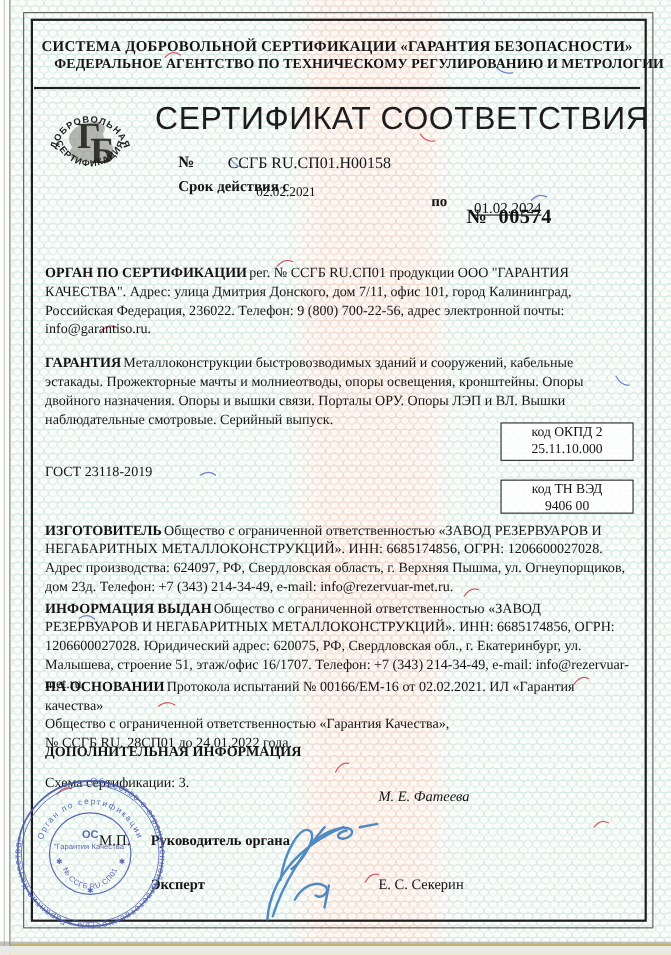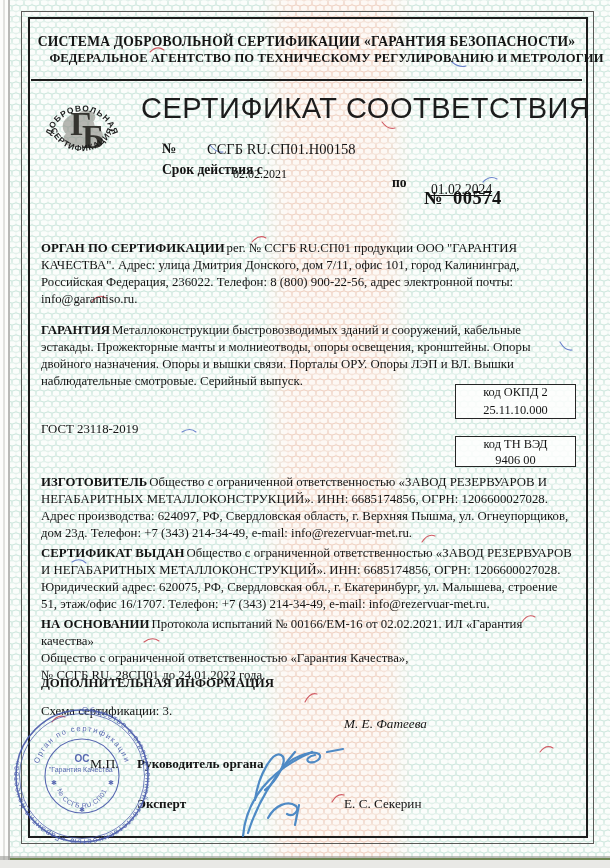--- a/index.html
+++ b/index.html
@@ -1,16 +1,16 @@
 <!DOCTYPE html>
 <html><head>
 <meta charset="utf-8">
 <style>
   html,body{margin:0;padding:0;background:#ffffff;}
-  .page{position:relative;width:610px;height:868px;background:#4d7c0f;overflow:hidden;
+  .page{position:relative;width:610px;height:868px;background:#fde047;overflow:hidden;
         font-family:"Liberation Serif","DejaVu Serif",serif;color:#141414;}
   svg{display:block;}
   .bg-layer{position:absolute;left:0;top:0;z-index:0;}
   .frame-outer{position:absolute;left:21px;top:11px;width:571px;height:831px;
         border:1px solid #5a5a57;z-index:1;}
   .frame-inner{position:absolute;left:28px;top:17px;width:556px;height:817px;
         border:2.5px solid #1d1d1d;z-index:1;}
   .header-box{position:absolute;left:31px;top:20px;width:551px;height:59px;
         border-bottom:2.5px solid #1d1d1d;display:flex;flex-direction:column;
         justify-content:center;align-items:center;gap:1px;z-index:2;}
@@ -34,21 +34,21 @@
   .sec-product{top:322px;}
   .sec-compliance{top:421px;width:430px;}
   .sec-compliance .val{display:block;font-weight:normal;}
   .sec-manufacturer{top:474px;}
   .sec-issued{top:545px;}
   .sec-basis{top:616px;white-space:pre-line;}
   .sec-additional{top:675px;font-weight:bold;}
   .sec-scheme{top:703px;}
   .code-box{position:absolute;left:455px;width:119px;border:1.5px solid #262626;
         background:rgba(253,254,253,.85);z-index:2;display:flex;flex-direction:column;
-        align-items:center;justify-content:space-between;font-size:12.4px;line-height:15.5px;}
+        align-items:center;justify-content:flex-start;font-size:12.4px;line-height:15.5px;}
   .code-box.okpd{top:384px;height:33px;}
   .code-box.tnved{top:436px;height:29px;}
   .mp{left:90px;top:756px;font-size:13.5px;z-index:4;}
   .sig-label-head{left:137px;top:756px;font-size:13.2px;font-weight:bold;}
   .sig-name-head{left:344px;top:716px;font-size:13.2px;font-style:italic;}
   .sig-label-expert{left:137px;top:796px;font-size:13.2px;font-weight:bold;text-align:right;}
   .sig-name-expert{left:344px;top:796px;font-size:13.2px;}
   .logo-wrap{position:absolute;left:40px;top:86px;z-index:2;}
   .stamp-wrap{position:absolute;left:12px;top:706px;z-index:3;opacity:.88;}
   .signs-wrap{position:absolute;left:215px;top:733px;z-index:4;}
@@ -157,39 +157,39 @@
   <div class="abs num-label">№</div>
   <div class="abs num-value">ССГБ RU.СП01.Н00158</div>
   <div class="abs validity-label">Срок действия с</div>
   <div class="abs valid-from">02.02.2021</div>
   <div class="abs to-label">по</div>
   <div class="abs valid-to">01.02.2024</div>
   <div class="abs blank-num">
     <span>№</span><span class="gap"></span><span>00574</span>
   </div>
 
-  <p class="sec sec-organ"><b>ОРГАН ПО СЕРТИФИКАЦИИ</b><span>рег. № ССГБ RU.СП01 продукции ООО "ГАРАНТИЯ КАЧЕСТВА". Адрес: улица Дмитрия Донского, дом 7/11, офис 101, город Калининград, Российская Федерация, 236022. Телефон: 8 (800) 900-22-56, адрес электронной почты: info@garantiso.ru.</span></p>
+  <p class="sec sec-organ"><b>ОРГАН ПО СЕРТИФИКАЦИИ</b><span>рег. № ССГБ RU.СП01 продукции ООО "ГАРАНТИЯ КАЧЕСТВА". Адрес: улица Дмитрия Донского, дом 7/11, офис 101, город Калининград, Российская Федерация, 236022. Телефон: 9 (800) 700-22-56, адрес электронной почты: info@garantiso.ru.</span></p>
 
   <p class="sec sec-product"><b>ГАРАНТИЯ</b><span>Металлоконструкции быстровозводимых зданий и сооружений, кабельные эстакады. Прожекторные мачты и молниеотводы, опоры освещения, кронштейны. Опоры двойного назначения. Опоры и вышки связи. Порталы ОРУ. Опоры ЛЭП и ВЛ. Вышки наблюдательные смотровые. Серийный выпуск.</span></p>
 
   <div class="code-box okpd">
     <span>код ОКПД 2</span>
     <span>25.11.10.000</span>
   </div>
 
   <p class="sec sec-compliance"><span class="val">ГОСТ 23118-2019</span></p>
 
   <div class="code-box tnved">
     <span>код ТН ВЭД</span>
     <span>9406 00</span>
   </div>
 
   <p class="sec sec-manufacturer"><b>ИЗГОТОВИТЕЛЬ</b><span>Общество с ограниченной ответственностью «ЗАВОД РЕЗЕРВУАРОВ И НЕГАБАРИТНЫХ МЕТАЛЛОКОНСТРУКЦИЙ». ИНН: 6685174856, ОГРН: 1206600027028. Адрес производства: 624097, РФ, Свердловская область, г. Верхняя Пышма, ул. Огнеупорщиков, дом 23д. Телефон: +7 (343) 214-34-49, e-mail: info@rezervuar-met.ru.</span></p>
 
-  <p class="sec sec-issued"><b>СЕРТИФИКАТ ВЫДАН</b><span>Общество с ограниченной ответственностью «ЗАВОД РЕЗЕРВУАРОВ И НЕГАБАРИТНЫХ МЕТАЛЛОКОНСТРУКЦИЙ». ИНН: 6685174856, ОГРН: 1206600027028. Юридический адрес: 620075, РФ, Свердловская обл., г. Екатеринбург, ул. Малышева, строение 51, этаж/офис 16/1707. Телефон: +7 (343) 214-34-49, e-mail: info@rezervuar-met.ru.</span></p>
+  <p class="sec sec-issued"><b>ИНФОРМАЦИЯ ВЫДАН</b><span>Общество с ограниченной ответственностью «ЗАВОД РЕЗЕРВУАРОВ И НЕГАБАРИТНЫХ МЕТАЛЛОКОНСТРУКЦИЙ». ИНН: 6685174856, ОГРН: 1206600027028. Юридический адрес: 620075, РФ, Свердловская обл., г. Екатеринбург, ул. Малышева, строение 51, этаж/офис 16/1707. Телефон: +7 (343) 214-34-49, e-mail: info@rezervuar-met.ru.</span></p>
 
   <p class="sec sec-basis"><b>НА ОСНОВАНИИ</b><span>Протокола испытаний № 00166/ЕМ-16 от 02.02.2021. ИЛ «Гарантия качества»
 Общество с ограниченной ответственностью «Гарантия Качества»,
 № ССГБ RU. 28СП01 до 24.01.2022 года.</span></p>
 
   <p class="sec sec-additional">ДОПОЛНИТЕЛЬНАЯ ИНФОРМАЦИЯ</p>
   <p class="sec sec-scheme">Схема сертификации: 3.</p>
 
   <div class="stamp-wrap">
     <svg width="140" height="140" viewBox="0 0 140 140">

